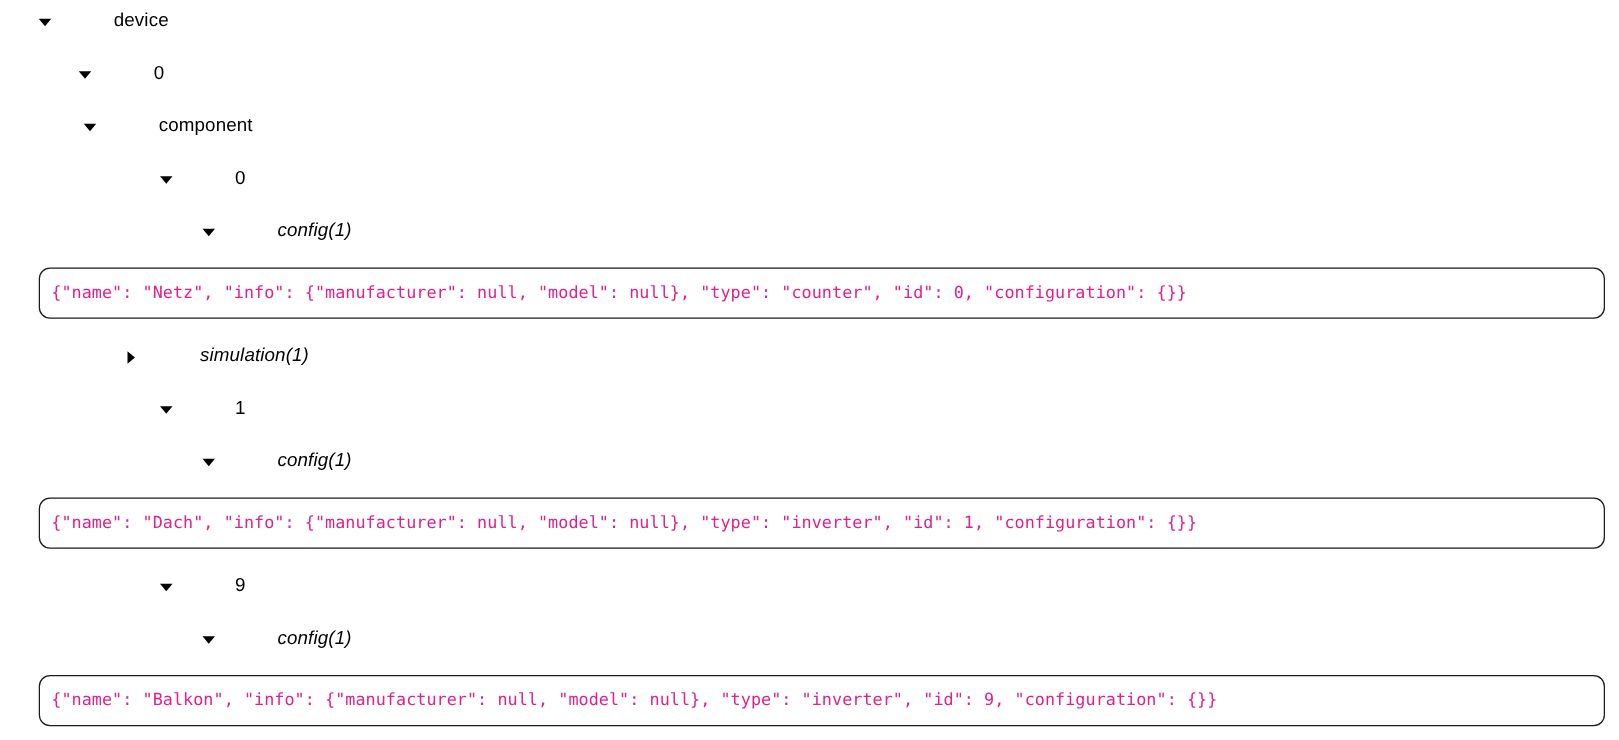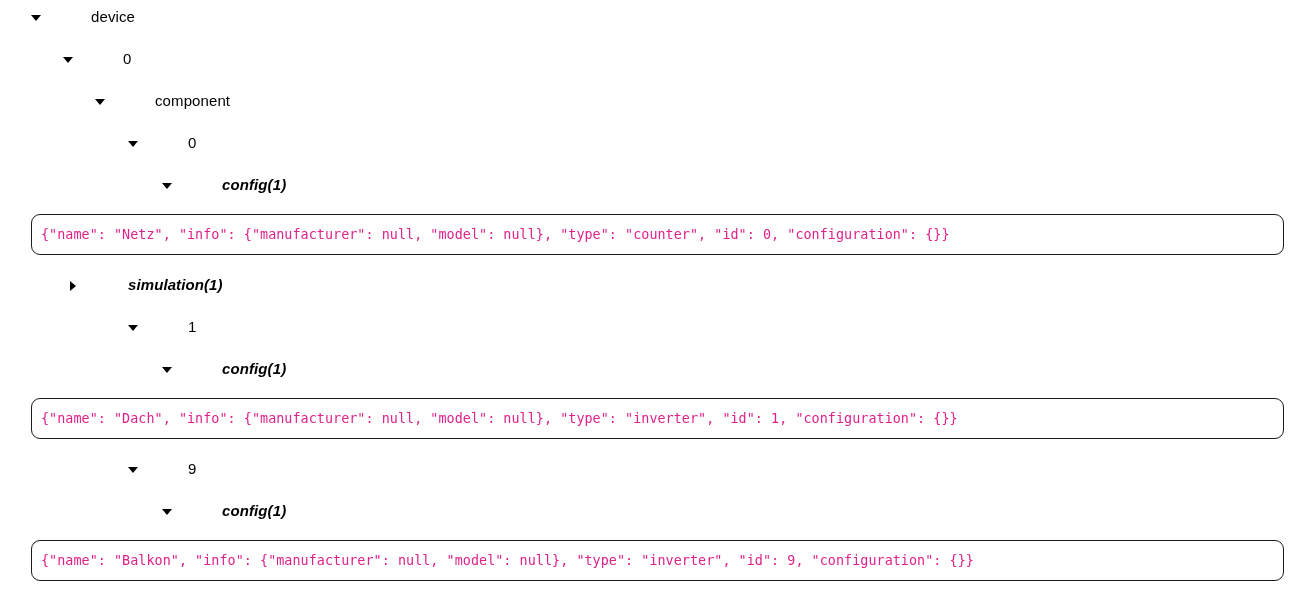--- a/index.html
+++ b/index.html
@@ -68,21 +68,21 @@
   .node-label {
     font-family: "Liberation Sans", sans-serif;
     font-size: 15px;
     line-height: 18px;
     color: #000000;
     letter-spacing: 0.1px;
     margin-left: 44px;
   }
   .node-label.italic {
     font-style: italic;
-    font-weight: 700;
+    font-weight: 400;
   }
 
   
   .json-box {
     position: absolute;
     left: 31px;
     width: 1253px;
     height: 41px;
     box-sizing: border-box;
     border: 1.6px solid #1b1b1b;
@@ -108,33 +108,33 @@
 <div class="tree">
   <div id="nodes-host">
       <div class="node" style="top: 5px; padding-left: 31px;">
         <span class="twisty open"></span>
         <span class="node-label">device</span>
       </div>
       <div class="node" style="top: 47px; padding-left: 63px;">
         <span class="twisty open"></span>
         <span class="node-label">0</span>
       </div>
-      <div class="node" style="top: 89px; padding-left: 95px;">
+      <div class="node" style="top: 89px; padding-left: 67px;">
         <span class="twisty open"></span>
         <span class="node-label">component</span>
       </div>
       <div class="node" style="top: 131px; padding-left: 128px;">
         <span class="twisty open"></span>
         <span class="node-label">0</span>
       </div>
       <div class="node" style="top: 173px; padding-left: 162px;">
         <span class="twisty open"></span>
         <span class="node-label italic">config(1)</span>
       </div>
-      <div class="node" style="top: 273px; padding-left: 68px;">
+      <div class="node" style="top: 273px; padding-left: 100px;">
         <span class="twisty closed"></span>
         <span class="node-label italic">simulation(1)</span>
       </div>
       <div class="node" style="top: 315px; padding-left: 128px;">
         <span class="twisty open"></span>
         <span class="node-label">1</span>
       </div>
       <div class="node" style="top: 357px; padding-left: 162px;">
         <span class="twisty open"></span>
         <span class="node-label italic">config(1)</span>

